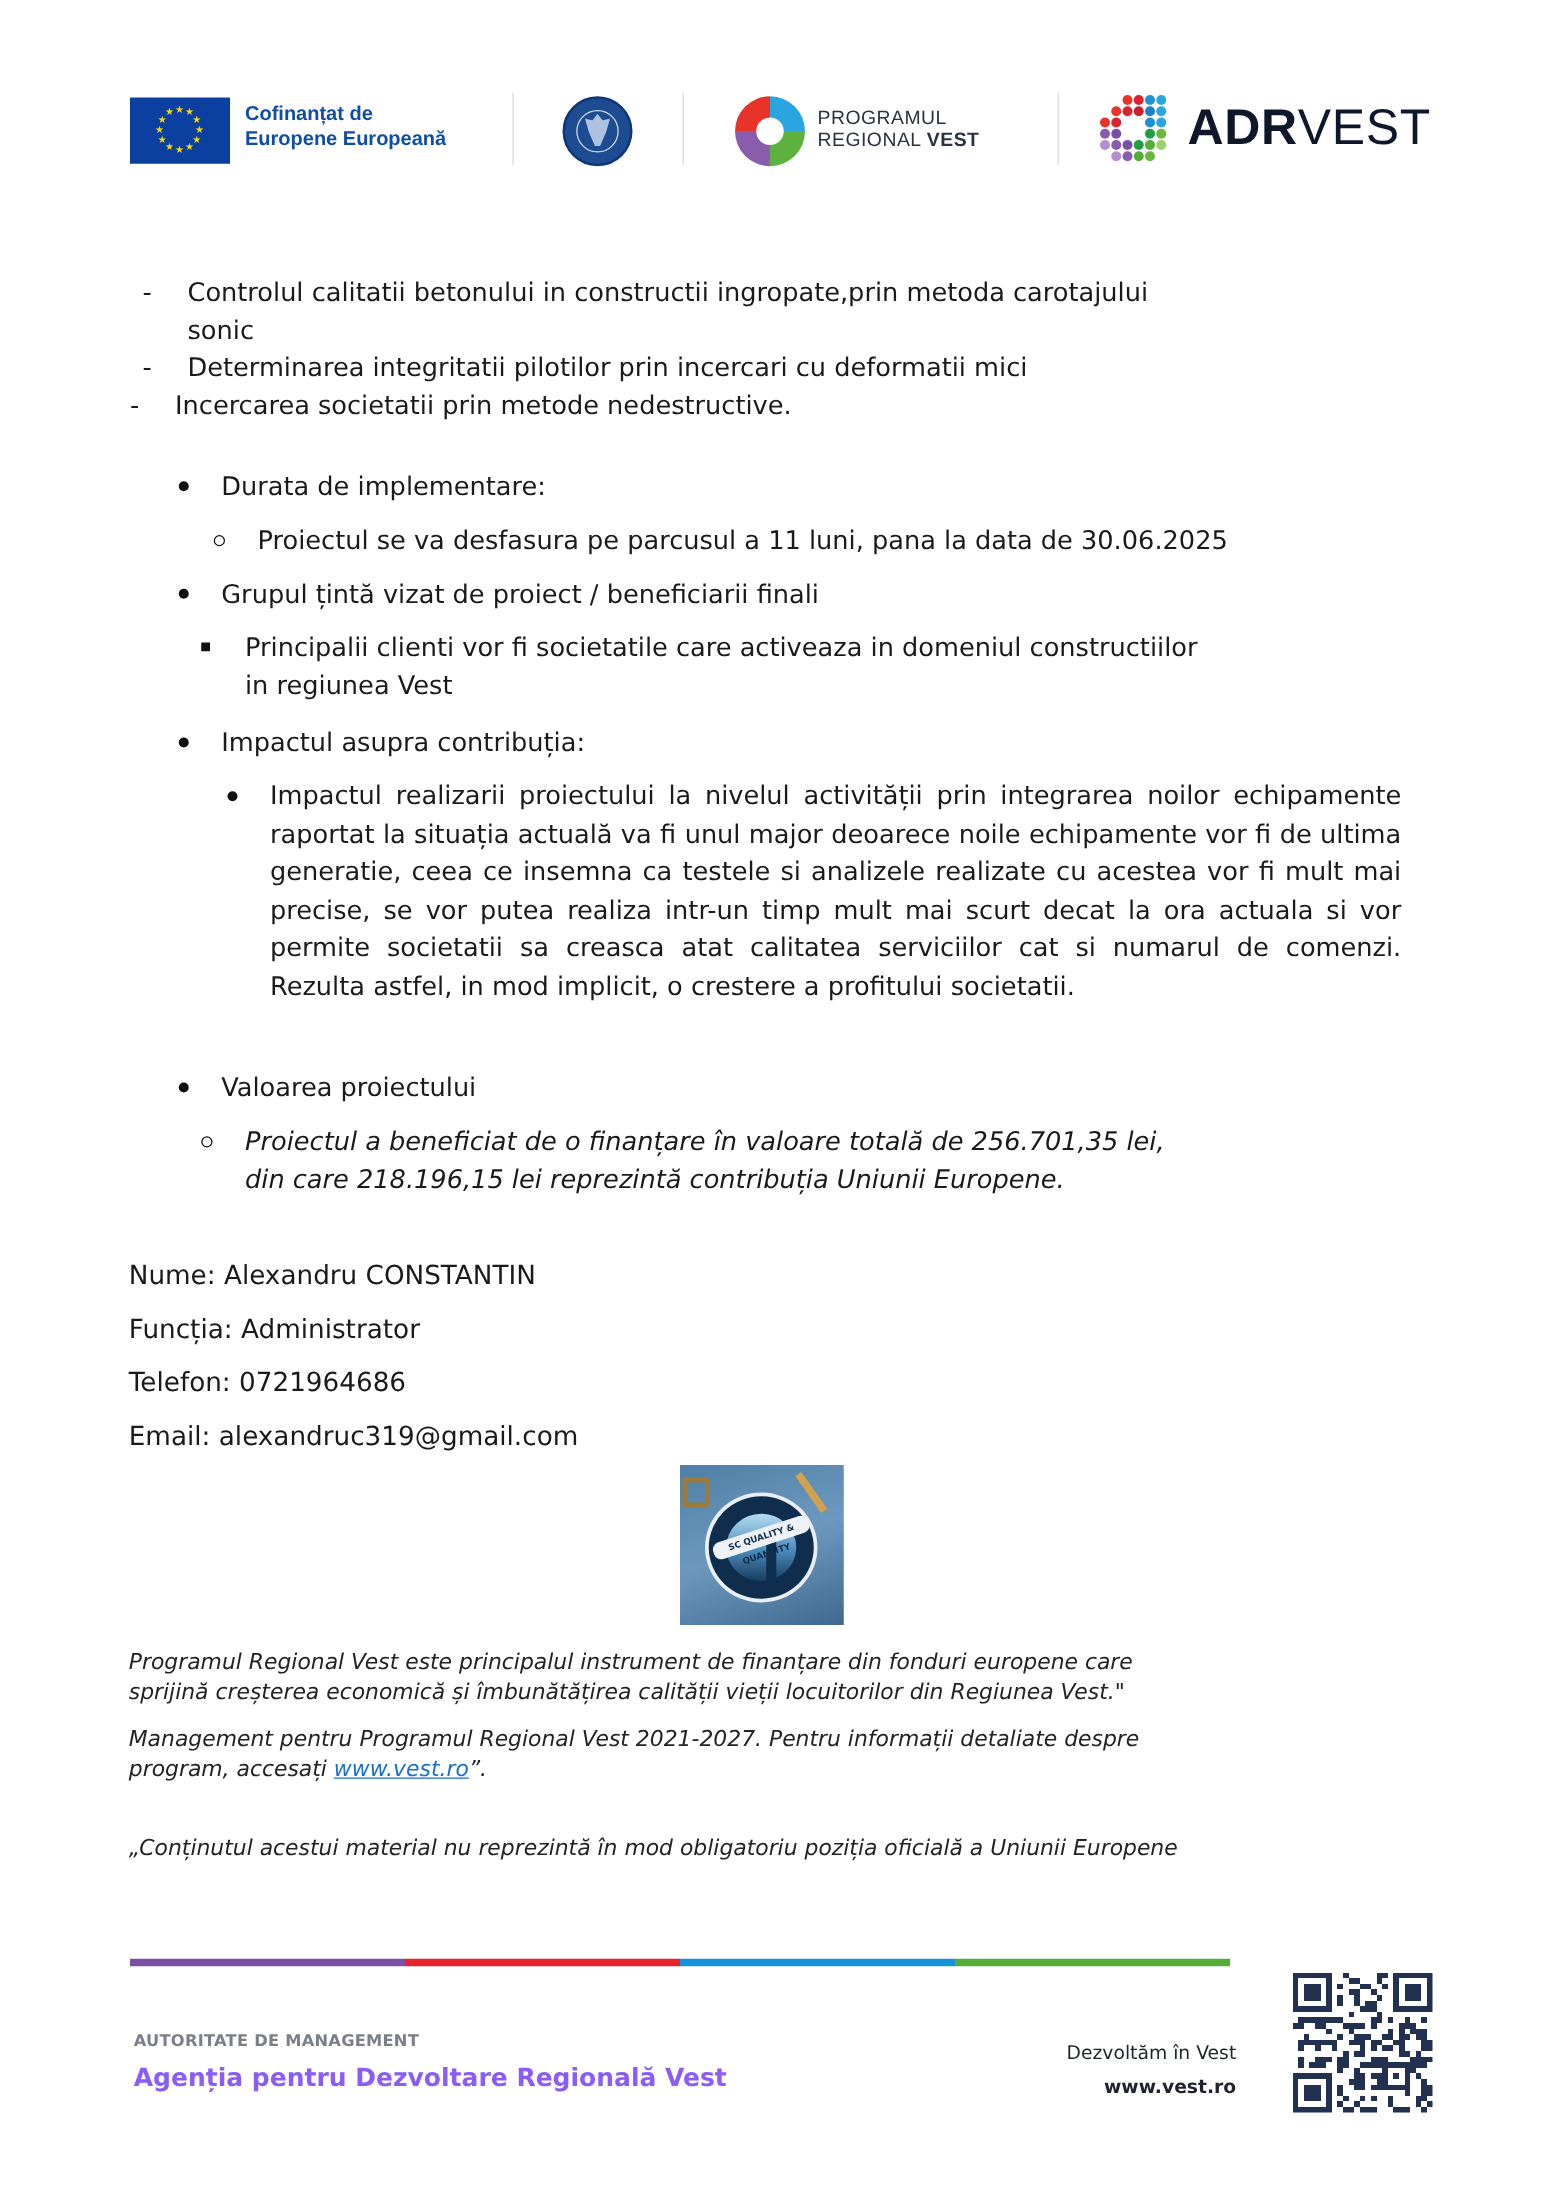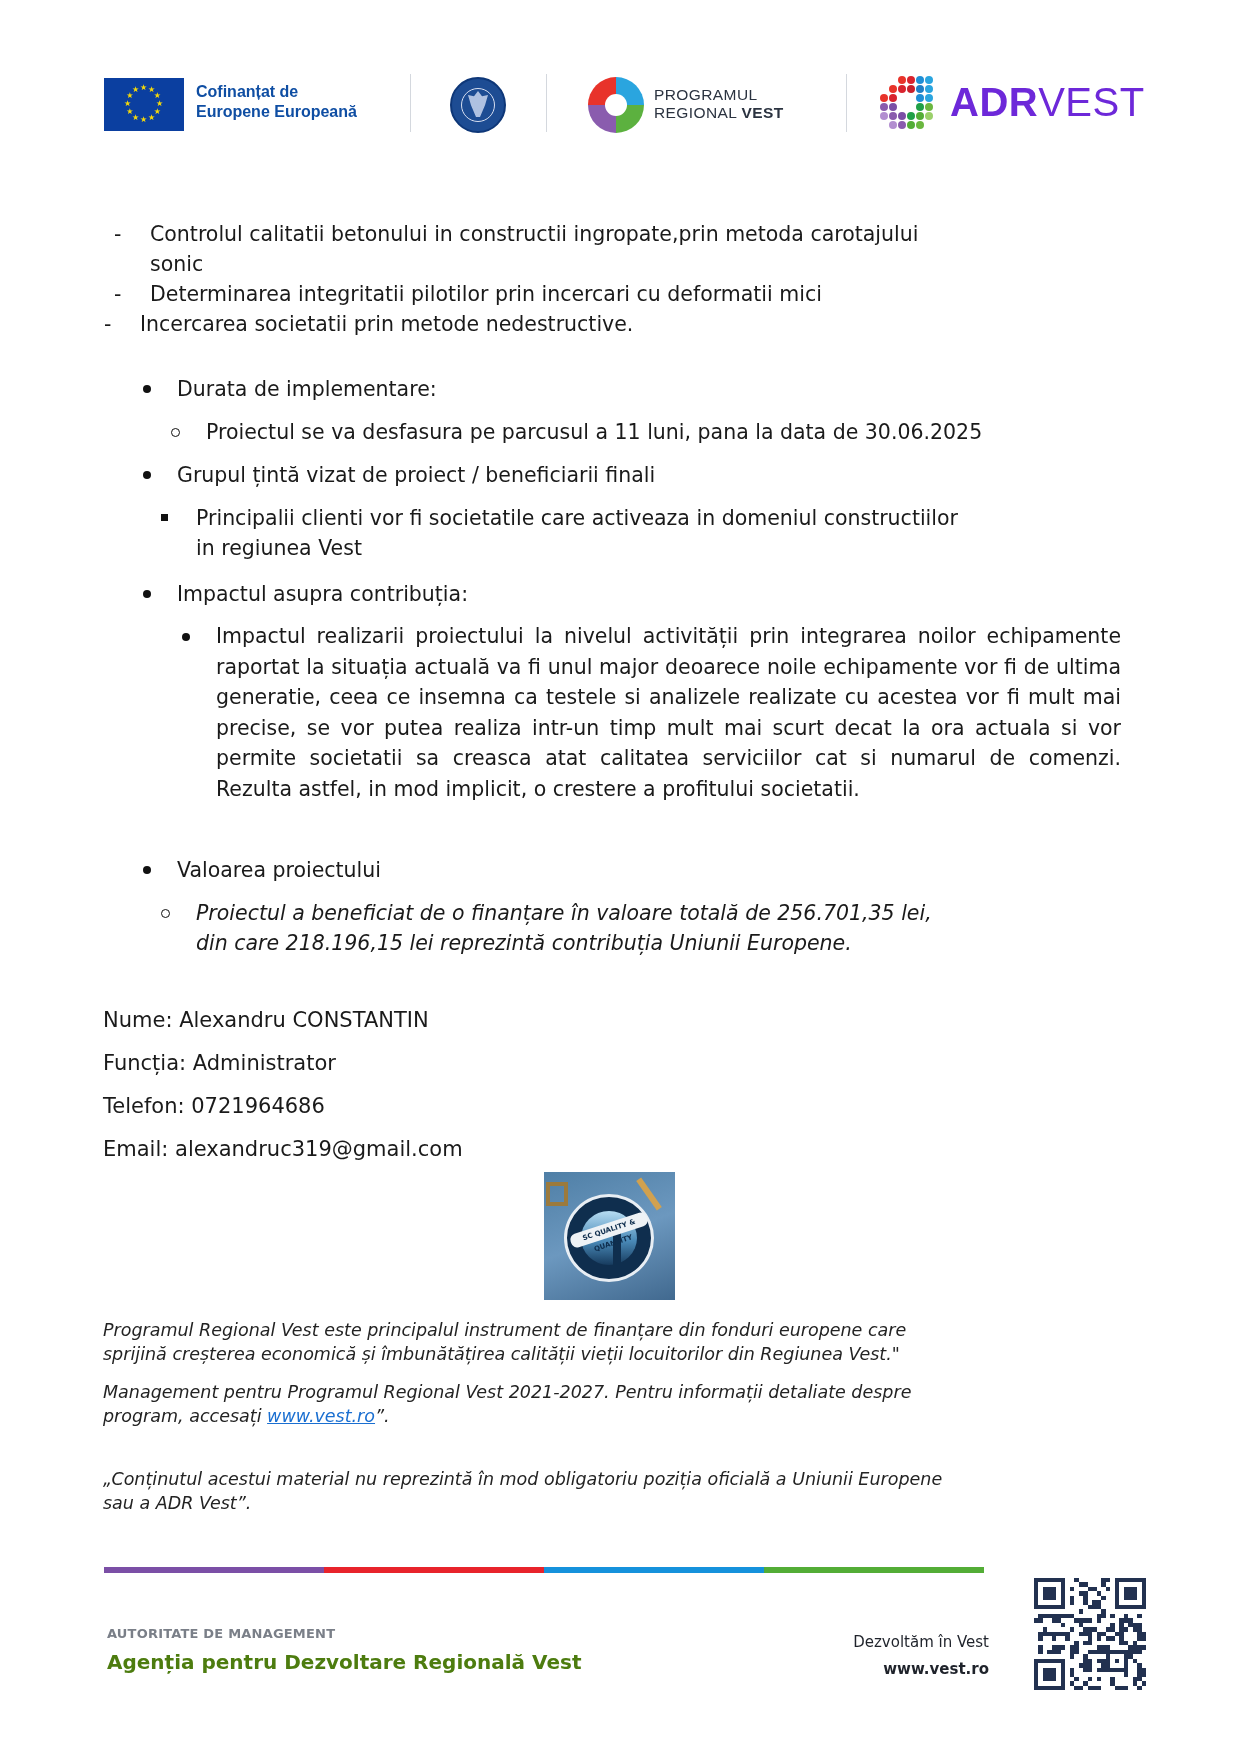--- a/index.html
+++ b/index.html
@@ -15,21 +15,21 @@
   .gov-seal { position: absolute; left: 346px; top: 3px; width: 56px; height: 56px; border-radius: 50%; background: #1d4c93; border: 2px solid #0e3778; }
   .gov-seal .inner { position: absolute; left: 9px; top: 9px; width: 34px; height: 34px; border-radius: 50%; border: 1px solid #d6def0; }
   .gov-seal .eagle { position: absolute; left: 16px; top: 12px; width: 20px; height: 26px; background: #c9d6ee; clip-path: polygon(50% 0, 70% 20%, 100% 15%, 85% 55%, 60% 100%, 40% 100%, 15% 55%, 0 15%, 30% 20%); opacity: .85; }
   .prv-logo { position: absolute; left: 484px; top: 3px; width: 56px; height: 56px; border-radius: 50%;
     background: conic-gradient(#2aa5df 0deg 90deg, #5cb13f 90deg 180deg, #8a5cae 180deg 270deg, #e8332a 270deg 360deg); }
   .prv-logo::after { content: ""; position: absolute; left: 17px; top: 17px; width: 22px; height: 22px; border-radius: 50%; background: #fff; }
   .prv-text { position: absolute; left: 550px; top: 12px; color: #2b3340; font-size: 15.5px; line-height: 18px; letter-spacing: .4px; }
   .prv-text b { font-weight: bold; }
   .adr-dots { position: absolute; left: 776px; top: 2px; width: 52px; height: 54px; }
   .adr-dots span { position: absolute; width: 8px; height: 8px; border-radius: 50%; }
-  .adr-text { position: absolute; left: 846px; top: 4px; font-size: 40px; line-height: 48px; color: #6d28d9; letter-spacing: .5px; }
+  .adr-text { position: absolute; left: 846px; top: 4px; font-size: 40px; line-height: 48px; color: #0f172a; letter-spacing: .5px; }
   .adr-text b { font-weight: bold; }
   .adr-text span { font-weight: normal; }
 
   
   .txt { font-family: "DejaVu Sans", sans-serif; font-size: 20.5px; color: #1a1a1a; }
   .line { position: absolute; white-space: nowrap; line-height: 30px; }
   .marker { position: absolute; }
   .bullet-dot { width: 8px; height: 8px; border-radius: 50%; background: #111; }
   .bullet-circle { width: 9px; height: 9px; border-radius: 50%; border: 1.4px solid #111; }
   .bullet-square { width: 7px; height: 7px; background: #111; }
@@ -46,21 +46,21 @@
   .company-logo .band { position: absolute; left: 2px; top: 26px; width: 80px; height: 14px; background: #eef2f6; transform: rotate(-18deg); border-radius: 6px; }
   .company-logo .band-text { position: absolute; left: 0; top: 0; width: 80px; height: 14px; font-size: 7px; line-height: 14px; text-align: center; font-weight: bold; color: #0f2e4e; font-family: "DejaVu Sans", sans-serif; }
   .company-logo .ruler { position: absolute; left: 102px; top: 4px; width: 6px; height: 36px; background: #d1a14f; transform: rotate(-35deg); }
   .company-logo .frame { position: absolute; left: 2px; top: 10px; width: 22px; height: 24px; border: 4px solid #9b7a3d; }
 
   .foot-note { position: absolute; left: 103px; width: 1020px; font-family: "DejaVu Sans", sans-serif; font-style: italic; font-size: 17.5px; line-height: 24px; color: #232323; }
   .foot-note a { color: #1a6fd1; text-decoration: underline; }
 
   .color-bar { position: absolute; top: 1567px; height: 6px; }
   .am-label { position: absolute; left: 107px; top: 1626px; font-family: "DejaVu Sans", sans-serif; font-weight: bold; font-size: 13px; color: #7a7f88; letter-spacing: .2px; }
-  .agency { position: absolute; left: 107px; top: 1650px; font-family: "DejaVu Sans", sans-serif; font-weight: bold; font-size: 20px; color: #4d7c0f; }
+  .agency { position: absolute; left: 107px; top: 1650px; font-family: "DejaVu Sans", sans-serif; font-weight: bold; font-size: 20px; color: #8b5cf6; }
   .slogan { position: absolute; right: 252px; top: 1633px; font-family: "DejaVu Sans", sans-serif; font-size: 15px; color: #1f232b; text-align: right; white-space: nowrap; }
   .site { position: absolute; right: 252px; top: 1660px; font-family: "DejaVu Sans", sans-serif; font-weight: bold; font-size: 15px; color: #1f232b; text-align: right; white-space: nowrap; }
   .qr { position: absolute; left: 1034px; top: 1578px; width: 112px; height: 112px; }
 </style>
 </head>
 <body>
 
 <div class="header">
   <div class="eu-flag" id="euflag">
       <span class="star" style="left: 52px; top: 22px;">★</span>
@@ -182,21 +182,20 @@
 <div class="foot-note" style="top:1318px;">
   <div>Programul Regional Vest este principalul instrument de finanțare din fonduri europene care</div>
   <div>sprijină creșterea economică și îmbunătățirea calității vieții locuitorilor din Regiunea Vest."</div>
 </div>
 <div class="foot-note" style="top:1380px;">
   <div>Management pentru Programul Regional Vest 2021-2027. Pentru informații detaliate despre</div>
   <div><span>program, accesați </span><a>www.vest.ro</a><span>”.</span></div>
 </div>
 <div class="foot-note" style="top:1467px;">
   <div>„Conținutul acestui material nu reprezintă în mod obligatoriu poziția oficială a Uniunii Europene</div>
-  <div>sau a ADR Vest”.</div>
 </div>
 
 <div class="color-bar" style="left: 104px; width: 220px; background: rgb(123, 79, 166);" id="bar0"></div>
 <div class="color-bar" style="left: 324px; width: 220px; background: rgb(232, 35, 43);" id="bar1"></div>
 <div class="color-bar" style="left: 544px; width: 220px; background: rgb(21, 146, 220);" id="bar2"></div>
 <div class="color-bar" style="left: 764px; width: 220px; background: rgb(83, 173, 54);" id="bar3"></div>
 
 <div class="am-label">AUTORITATE DE MANAGEMENT</div>
 <div class="agency">Agenția pentru Dezvoltare Regională Vest</div>
 <div class="slogan">Dezvoltăm în Vest</div>

